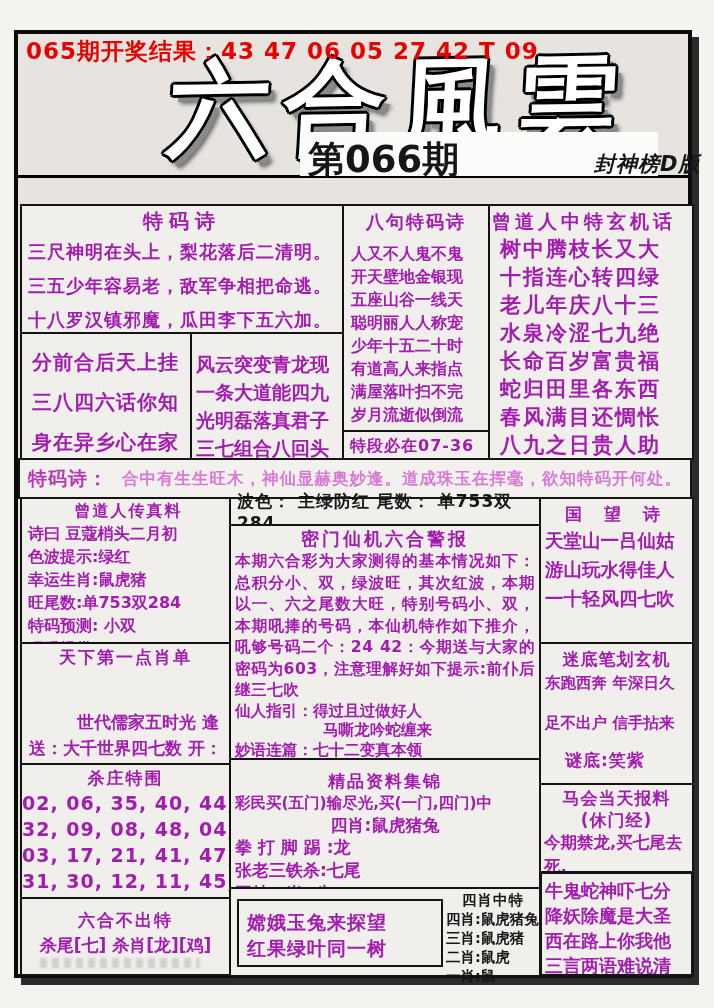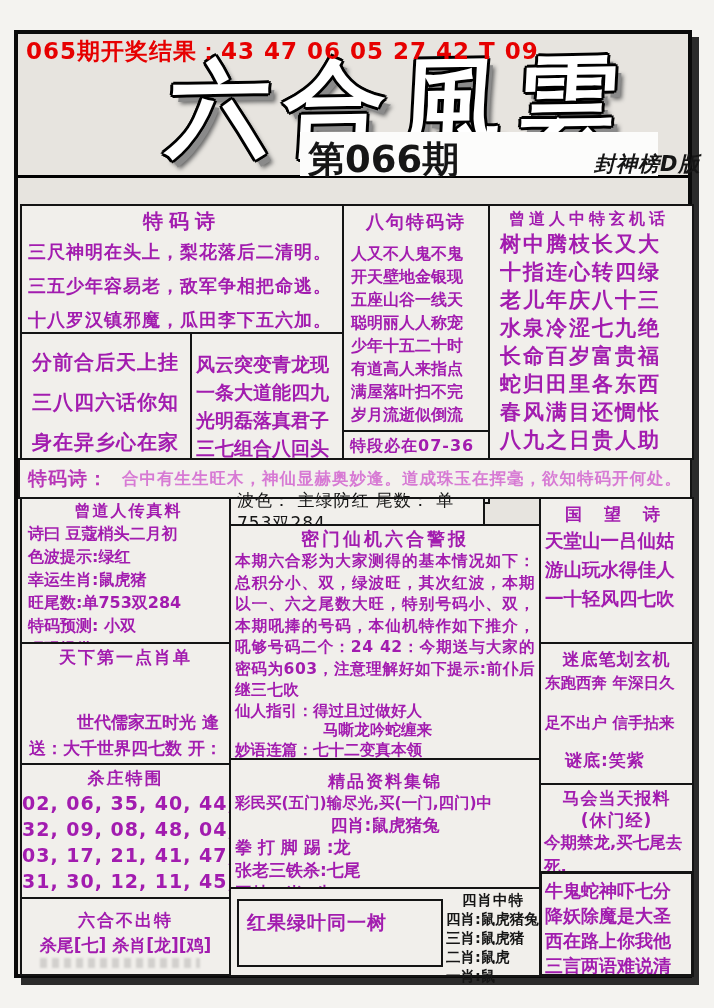--- a/index.html
+++ b/index.html
@@ -49,21 +49,21 @@
   .boxA .ln{font-size:18px;font-weight:600;line-height:34px;letter-spacing:1px;}
   .boxB{left:20px;top:332px;width:172px;height:128px;padding:8px 0 0 10px;}
   .boxB .ln{font-size:20px;font-weight:700;line-height:40px;letter-spacing:1px;}
   .boxC{left:190px;top:332px;width:154px;height:128px;padding:16px 0 0 4px;}
   .boxC .ln{font-size:19px;font-weight:700;line-height:28px;}
   .boxD{left:342px;top:204px;width:148px;height:300px;padding:4px 0 0 0;}
   .boxD .bt{font-size:18px;letter-spacing:2px;}
   .boxD .ln{font-size:16px;font-weight:700;line-height:23px;padding-left:7px;}
   .boxD .foot{border-top:2px solid #141414;margin-top:4px;font-size:16px;font-weight:700;padding:4px 0 0 6px;letter-spacing:1px;}
   .boxE{left:488px;top:204px;width:206px;height:256px;padding:3px 0 0 0;}
-  .boxE .bt{font-size:16px;letter-spacing:4px;padding-right:4px;}
+  .boxE .bt{font-size:19px;letter-spacing:4px;text-align:right;padding-right:16px;}
   .boxE .ln{font-size:21px;font-weight:700;line-height:28px;padding-left:10px;letter-spacing:2px;}
 
   .pink{left:18px;top:458px;width:674px;height:41px;border:2px solid #141414;background:#f3f1ed;
         display:flex;align-items:center;padding-left:8px;z-index:2;}
   .pink .plabel{font-size:19px;font-weight:700;color:#b837b8;letter-spacing:1px;}
   .pink .ptext{font-size:16.5px;font-weight:600;color:#d77ad4;margin-left:14px;letter-spacing:1px;}
 
   
   .boxF{left:20px;top:497px;width:211px;height:147px;padding:2px 0 0 6px;}
   .boxF .bt{font-size:16px;letter-spacing:2px;}
@@ -76,22 +76,22 @@
   .boxH{left:20px;top:763px;width:211px;height:136px;padding:2px 0;}
   .boxH .bt{font-size:17px;letter-spacing:2px;}
   .boxH .ln{font-size:19px;font-weight:600;line-height:26px;text-align:center;letter-spacing:1px;}
   .boxI{left:20px;top:897px;width:211px;height:79px;padding:10px 0 0 0;}
   .boxI .bt{font-size:17px;letter-spacing:2px;}
   .boxI .ln{font-size:17px;font-weight:700;text-align:center;line-height:26px;}
   .smudge{left:40px;top:958px;width:160px;height:10px;opacity:.25;filter:blur(1px);
           background:repeating-linear-gradient(90deg,#777 0 7px,transparent 7px 12px);z-index:3;}
 
   
-  .bose{left:229px;top:497px;width:256px;height:29px;border:2px solid #141414;background:#f1efeb;
-        font-size:17px;font-weight:400;display:flex;align-items:center;padding-left:6px;z-index:2;letter-spacing:1px;}
+  .bose{left:229px;top:497px;width:312px;height:29px;border:2px solid #141414;background:#f1efeb;
+        font-size:17px;font-weight:700;display:flex;align-items:center;padding-left:6px;z-index:2;letter-spacing:1px;}
   .boxJ{left:229px;top:524px;width:312px;height:236px;padding:1px 4px 0 4px;}
   .boxJ .bt{font-size:18px;letter-spacing:3px;}
   .boxJ .para{font-size:15.6px;font-weight:600;line-height:21.5px;text-align:justify;letter-spacing:.5px;}
   .boxJ .grow{font-size:15.6px;font-weight:600;line-height:19.5px;white-space:nowrap;}
   .boxJ .indent{padding-left:88px;}
   .boxK{left:229px;top:758px;width:312px;height:131px;padding:2px 4px 0 4px;}
   .boxK .bt{font-size:17px;letter-spacing:2px;margin-top:8px;}
   .boxK .k1{font-size:15.5px;font-weight:600;line-height:21px;white-space:nowrap;}
   .boxK .k2{font-size:17px;font-weight:700;text-align:center;line-height:22px;}
   .boxK .ln{font-size:17px;font-weight:600;line-height:23px;}
@@ -230,20 +230,21 @@
   <div class="bt">精品资料集锦</div>
   <div class="k1">彩民买(五门)输尽光,买(一门,四门)中</div>
   <div class="k2">四肖:鼠虎猪兔</div>
   <div class="ln">拳 打 脚 踢 :龙</div>
   <div class="ln">张老三铁杀:七尾</div>
   <div class="ln">平特一肖: 牛</div>
 </div>
 
 <div class="abs botmid"></div>
 <div class="abs box boxL">
+  <div class="ln">嫦娥玉兔来探望</div>
   <div class="ln">红果绿叶同一树</div>
 </div>
 <div class="abs boxM">
   <div class="bt">四肖中特</div>
   <div class="ln">四肖:鼠虎猪兔</div>
   <div class="ln">三肖:鼠虎猪</div>
   <div class="ln">二肖:鼠虎</div>
   <div class="ln">一肖:鼠</div>
 </div>
 

